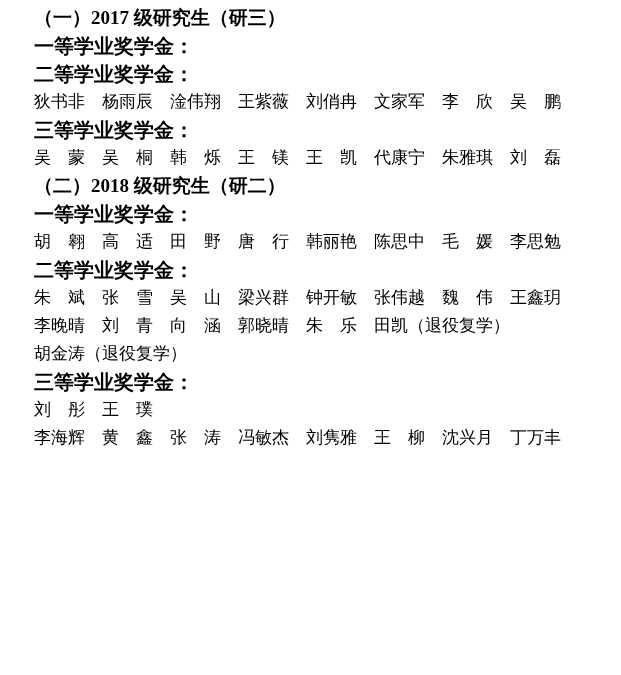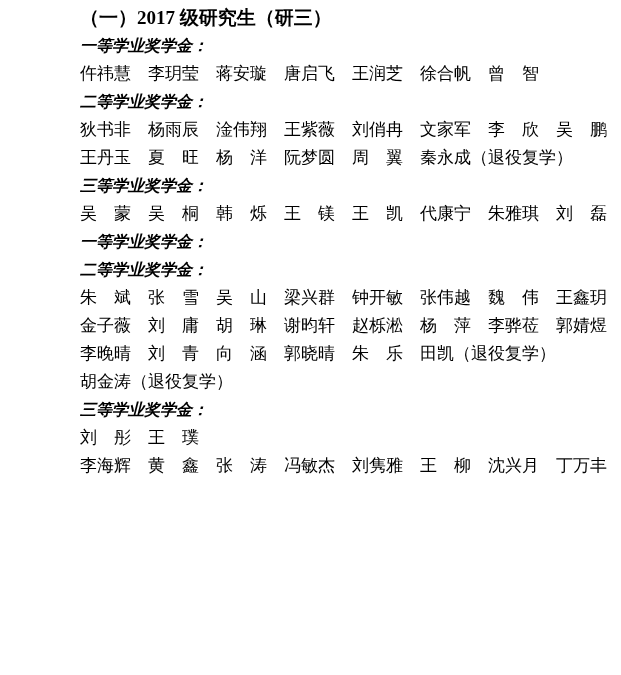--- a/index.html
+++ b/index.html
@@ -16,55 +16,52 @@
     padding: 4px 10px 0 34px;
     font-family: "Liberation Serif", "DejaVu Serif", serif;
     color: #000000;
   }
   .line {
     white-space: pre;
     font-size: 17px;
     line-height: 28px;
     height: 28px;
     overflow: hidden;
-    margin-left: 46px;
   }
   .section-heading {
     font-size: 19px;
     font-weight: 700;
   }
   .group-label {
-    font-size: 16px;
+    font-size: 20px;
     font-weight: 700;
-    font-style: italic;
   }
 </style>
 </head>
 <body style="background: rgb(255, 255, 255);">
 
 <div class="doc" style="color: rgb(0, 0, 0);">
 
   <div class="line section-heading">（一）2017 级研究生（研三）</div>
 
   <div class="line group-label">一等学业奖学金：</div>
-  <div class="line">仵祎慧　李玥莹　蒋安璇　唐启飞　王润芝　徐合帆　曾　智</div>
 
   <div class="line group-label">二等学业奖学金：</div>
   <div class="line">狄书非　杨雨辰　淦伟翔　王紫薇　刘俏冉　文家军　李　欣　吴　鹏</div>
-  <div class="line">王丹玉　夏　旺　杨　洋　阮梦圆　周　翼　秦永成（退役复学）</div>
 
   <div class="line group-label">三等学业奖学金：</div>
   <div class="line">吴　蒙　吴　桐　韩　烁　王　镁　王　凯　代康宁　朱雅琪　刘　磊</div>
 
+  <div class="line section-heading">（二）2018 级研究生（研二）</div>
 
   <div class="line group-label">一等学业奖学金：</div>
+  <div class="line">胡　翱　高　适　田　野　唐　行　韩丽艳　陈思中　毛　媛　李思勉</div>
 
   <div class="line group-label">二等学业奖学金：</div>
   <div class="line">朱　斌　张　雪　吴　山　梁兴群　钟开敏　张伟越　魏　伟　王鑫玥</div>
-  <div class="line">金子薇　刘　庸　胡　琳　谢昀轩　赵栎淞　杨　萍　李骅莅　郭婧煜</div>
   <div class="line">李晚晴　刘　青　向　涵　郭晓晴　朱　乐　田凯（退役复学）</div>
   <div class="line">胡金涛（退役复学）</div>
 
   <div class="line group-label">三等学业奖学金：</div>
   <div class="line">刘　彤　王　璞</div>
   <div class="line">李海辉　黄　鑫　张　涛　冯敏杰　刘隽雅　王　柳　沈兴月　丁万丰</div>
 
 </div>
 
 </body></html>

